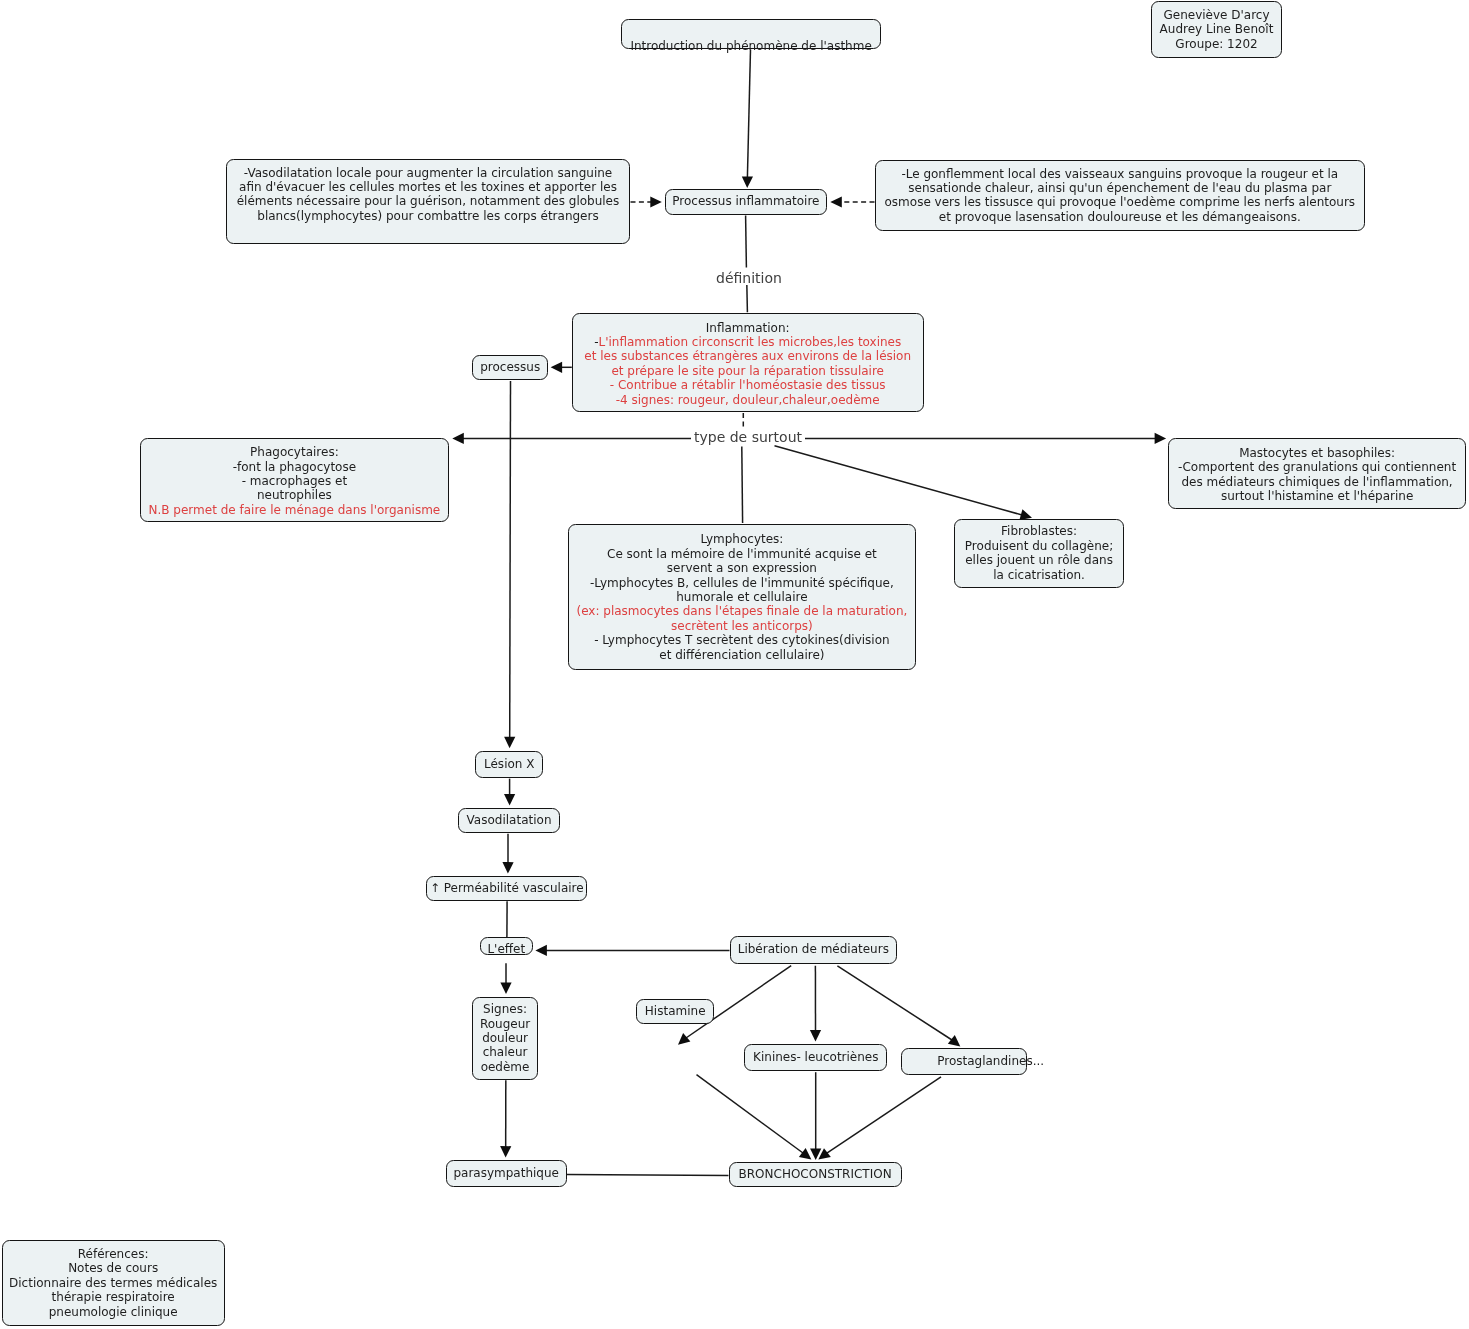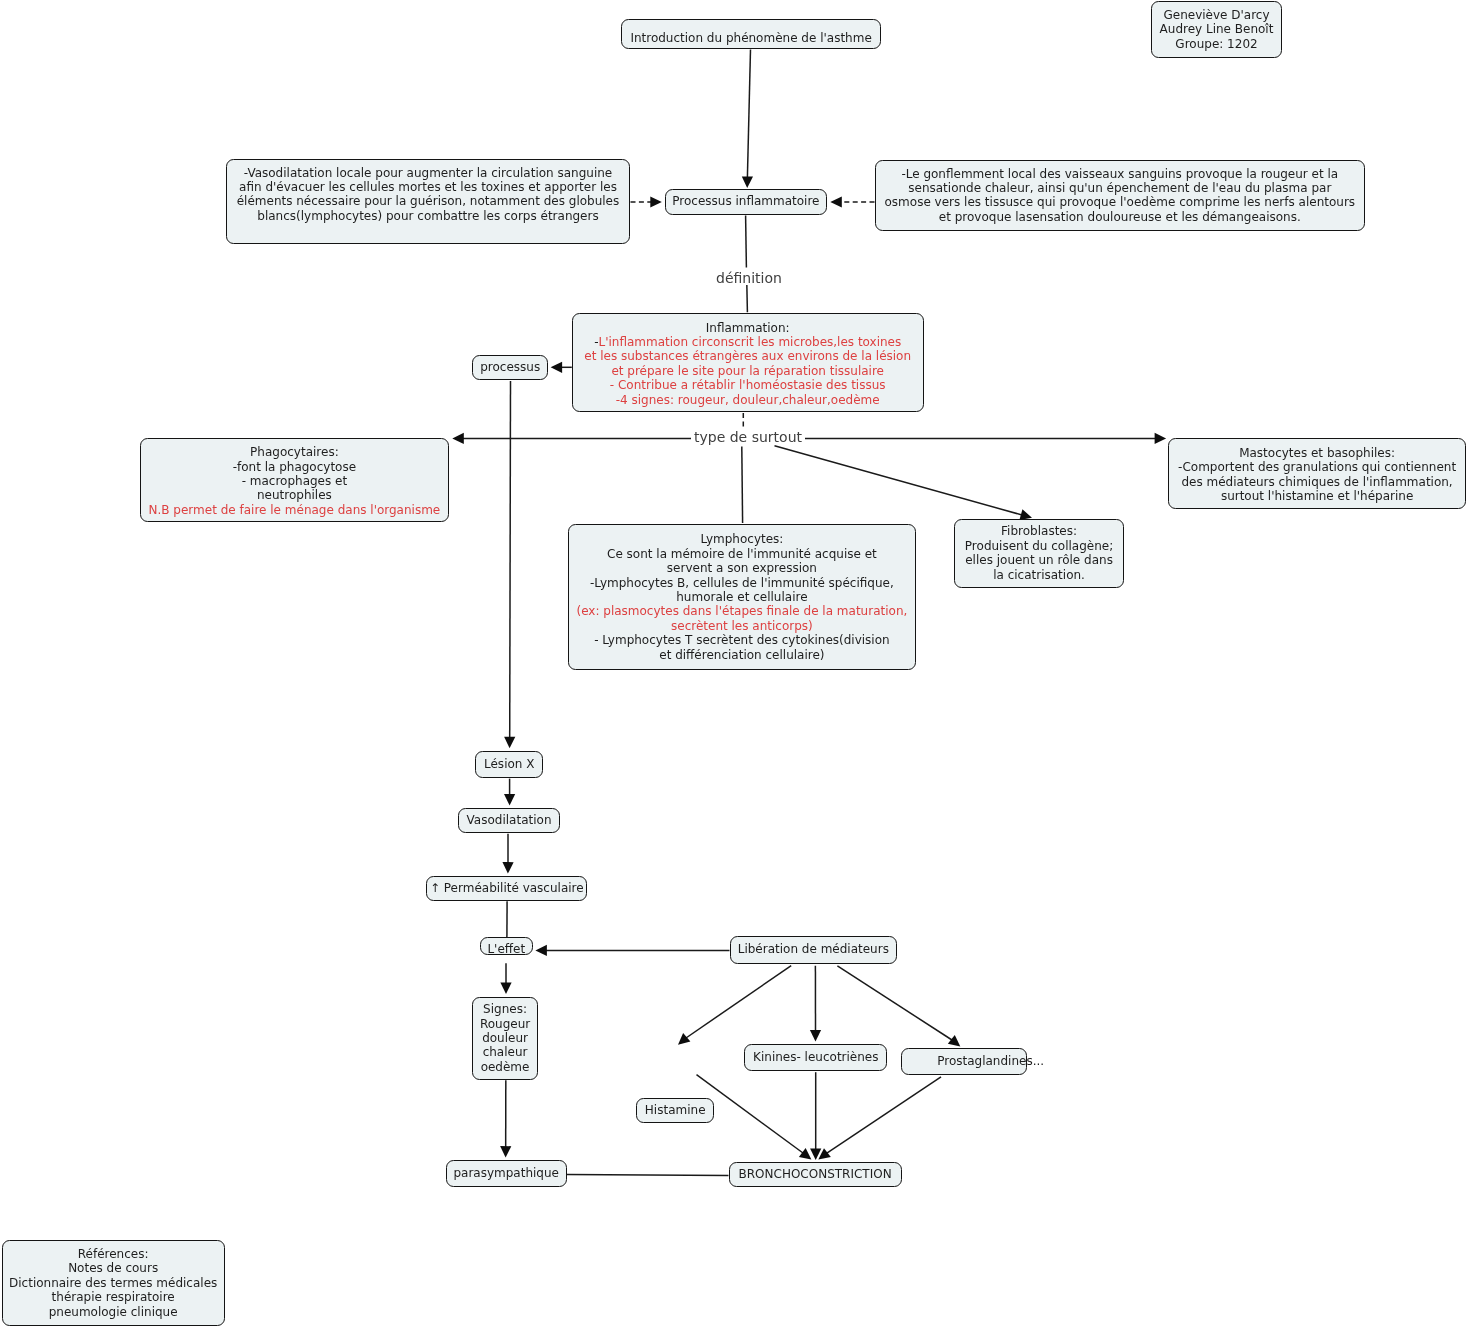--- a/index.html
+++ b/index.html
@@ -68,37 +68,37 @@
         <polygon points="811.4,1159.4 798.8586932141543,1156.8849206566592 805.6463772250984,1147.9760853922953" fill="#0d0d0d"></polygon>
         <polyline points="815.7,1072.2 815.7,1149.4" fill="none" stroke="#1a1a1a" stroke-width="1.5"></polyline>
         <polygon points="815.7,1160 810.1,1148.5 821.3000000000001,1148.5" fill="#0d0d0d"></polygon>
         <polyline points="941,1076.8 826.5,1153.3" fill="none" stroke="#1a1a1a" stroke-width="1.5"></polyline>
         <polygon points="818.3,1159.6 824.0075460180954,1148.1529952192145 830.8310710441342,1157.03440874517" fill="#0d0d0d"></polygon>
         <polyline points="746.8,283.6 747.4,312.2" fill="none" stroke="#1a1a1a" stroke-width="1.5"></polyline>
       </g>
   </svg>
   <div id="nodes">
       <div class="node" style="left: 1151px; top: 1.3px; width: 131px; height: 57px;"><div class="inner" style="top: 5.6px;"><span class="txt">Geneviève D'arcy</span><span class="txt">Audrey Line Benoît</span><span class="txt">Groupe: 1202</span></div></div>
-      <div class="node" style="left: 621.2px; top: 19px; width: 259.8px; height: 29.8px;"><div class="inner" style="top: 11px;"><span class="txt">Introduction du phénomène de l'asthme</span></div></div>
+      <div class="node" style="left: 621.2px; top: 19px; width: 259.8px; height: 29.8px;"><div class="inner" style="top: 19px;"><span class="txt">Introduction du phénomène de l'asthme</span></div></div>
       <div class="node" style="left: 226px; top: 158.6px; width: 404px; height: 85.8px;"><div class="inner" style="top: 6px;"><span class="txt">-Vasodilatation locale pour augmenter la circulation sanguine</span><span class="txt">afin d'évacuer les cellules mortes et les toxines et apporter les</span><span class="txt">éléments nécessaire pour la guérison, notamment des globules</span><span class="txt">blancs(lymphocytes) pour combattre les corps étrangers</span></div></div>
       <div class="node" style="left: 664.6px; top: 189.1px; width: 162.6px; height: 25.5px;"><div class="inner" style="top: 4.25px;"><span class="txt">Processus inflammatoire</span></div></div>
       <div class="node" style="left: 874.8px; top: 160.4px; width: 490px; height: 70.7px;"><div class="inner" style="top: 5.25px;"><span class="txt">-Le gonflemment local des vaisseaux sanguins provoque la rougeur et la</span><span class="txt">sensationde chaleur, ainsi qu'un épenchement de l'eau du plasma par</span><span class="txt">osmose vers les tissusce qui provoque l'oedème comprime les nerfs alentours</span><span class="txt">et provoque lasensation douloureuse et les démangeaisons.</span></div></div>
       <div class="node" style="left: 571.8px; top: 313.2px; width: 351.8px; height: 99.3px;"><div class="inner" style="top: 6.4px;"><span class="txt">Inflammation:</span><span class="txt red"><span class="dark">-</span><span>L'inflammation circonscrit les microbes,les toxines</span></span><span class="txt red">et les substances étrangères aux environs de la lésion</span><span class="txt red">et prépare le site pour la réparation tissulaire</span><span class="txt red">- Contribue a rétablir l'homéostasie des tissus</span><span class="txt red">-4 signes: rougeur, douleur,chaleur,oedème</span></div></div>
       <div class="node" style="left: 472.3px; top: 355px; width: 75.8px; height: 25.3px;"><div class="inner" style="top: 4.15px;"><span class="txt">processus</span></div></div>
       <div class="node" style="left: 139.8px; top: 438px; width: 309.2px; height: 83.7px;"><div class="inner" style="top: 6.2px;"><span class="txt">Phagocytaires:</span><span class="txt">-font la phagocytose</span><span class="txt">- macrophages et</span><span class="txt">neutrophiles</span><span class="txt red">N.B permet de faire le ménage dans l'organisme</span></div></div>
       <div class="node" style="left: 1168.2px; top: 438.3px; width: 297.8px; height: 70.4px;"><div class="inner" style="top: 6.5px;"><span class="txt">Mastocytes et basophiles:</span><span class="txt">-Comportent des granulations qui contiennent</span><span class="txt">des médiateurs chimiques de l'inflammation,</span><span class="txt">surtout l'histamine et l'héparine</span></div></div>
       <div class="node" style="left: 567.8px; top: 523.7px; width: 348.2px; height: 146.6px;"><div class="inner" style="top: 7.7px;"><span class="txt">Lymphocytes:</span><span class="txt">Ce sont la mémoire de l'immunité acquise et</span><span class="txt">servent a son expression</span><span class="txt">-Lymphocytes B, cellules de l'immunité spécifique,</span><span class="txt">humorale et cellulaire</span><span class="txt red">(ex: plasmocytes dans l'étapes finale de la maturation,</span><span class="txt red">secrètent les anticorps)</span><span class="txt">- Lymphocytes T secrètent des cytokines(division</span><span class="txt">et différenciation cellulaire)</span></div></div>
       <div class="node" style="left: 954.3px; top: 519.4px; width: 169.5px; height: 68.4px;"><div class="inner" style="top: 4.1px;"><span class="txt">Fibroblastes:</span><span class="txt">Produisent du collagène;</span><span class="txt">elles jouent un rôle dans</span><span class="txt">la cicatrisation.</span></div></div>
       <div class="node" style="left: 475.2px; top: 750.8px; width: 68.1px; height: 27.4px;"><div class="inner" style="top: 5.2px;"><span class="txt">Lésion X</span></div></div>
       <div class="node" style="left: 458.4px; top: 808.2px; width: 101.3px; height: 25.2px;"><div class="inner" style="top: 4.1px;"><span class="txt">Vasodilatation</span></div></div>
       <div class="node" style="left: 426.4px; top: 875.8px; width: 160.8px; height: 25px;"><div class="inner" style="top: 4px;"><span class="txt">↑ Perméabilité vasculaire</span></div></div>
       <div class="node" style="left: 479.7px; top: 936.8px; width: 53.2px; height: 18px;"><div class="inner" style="top: 4.5px;"><span class="txt">L'effet</span></div></div>
       <div class="node" style="left: 729.7px; top: 935.8px; width: 167.3px; height: 27.8px;"><div class="inner" style="top: 5.4px;"><span class="txt">Libération de médiateurs</span></div></div>
       <div class="node" style="left: 471.8px; top: 997.1px; width: 66.5px; height: 82.8px;"><div class="inner" style="top: 4.1px;"><span class="txt">Signes:</span><span class="txt">Rougeur</span><span class="txt">douleur</span><span class="txt">chaleur</span><span class="txt">oedème</span></div></div>
-      <div class="node" style="left: 636.4px; top: 1098px; width: 77.6px; height: 25.4px;"><div class="inner" style="top: 4.2px;"><span class="txt">Histamine</span></div></div>
+      <div class="node" style="left: 636.4px; top: 999px; width: 77.6px; height: 25.4px;"><div class="inner" style="top: 4.2px;"><span class="txt">Histamine</span></div></div>
       <div class="node" style="left: 744.1px; top: 1044px; width: 143.4px; height: 27.2px;"><div class="inner" style="top: 5.1px;"><span class="txt">Kinines- leucotriènes</span></div></div>
       <div class="node" style="left: 901.2px; top: 1048.3px; width: 125.7px; height: 27.2px;"><div class="inner" style="top: 5.1px; margin-left: 35px;"><span class="txt">Prostaglandines...</span></div></div>
       <div class="node" style="left: 445.5px; top: 1159.9px; width: 121.4px; height: 27.3px;"><div class="inner" style="top: 5.15px;"><span class="txt">parasympathique</span></div></div>
       <div class="node" style="left: 728.6px; top: 1161.9px; width: 173px; height: 25.3px;"><div class="inner" style="top: 4.15px;"><span class="txt">BRONCHOCONSTRICTION</span></div></div>
       <div class="node" style="left: 1.6px; top: 1240.2px; width: 223.1px; height: 86px;"><div class="inner" style="top: 5.7px;"><span class="txt">Références:</span><span class="txt">Notes de cours</span><span class="txt">Dictionnaire des termes médicales</span><span class="txt">thérapie respiratoire</span><span class="txt">pneumologie clinique</span></div></div>
     </div>
   <div id="labels">
       <div class="elabel" style="left: 713px; top: 271px;">définition</div>
       <div class="elabel" style="left: 691px; top: 430px;">type de surtout</div>
     </div>

